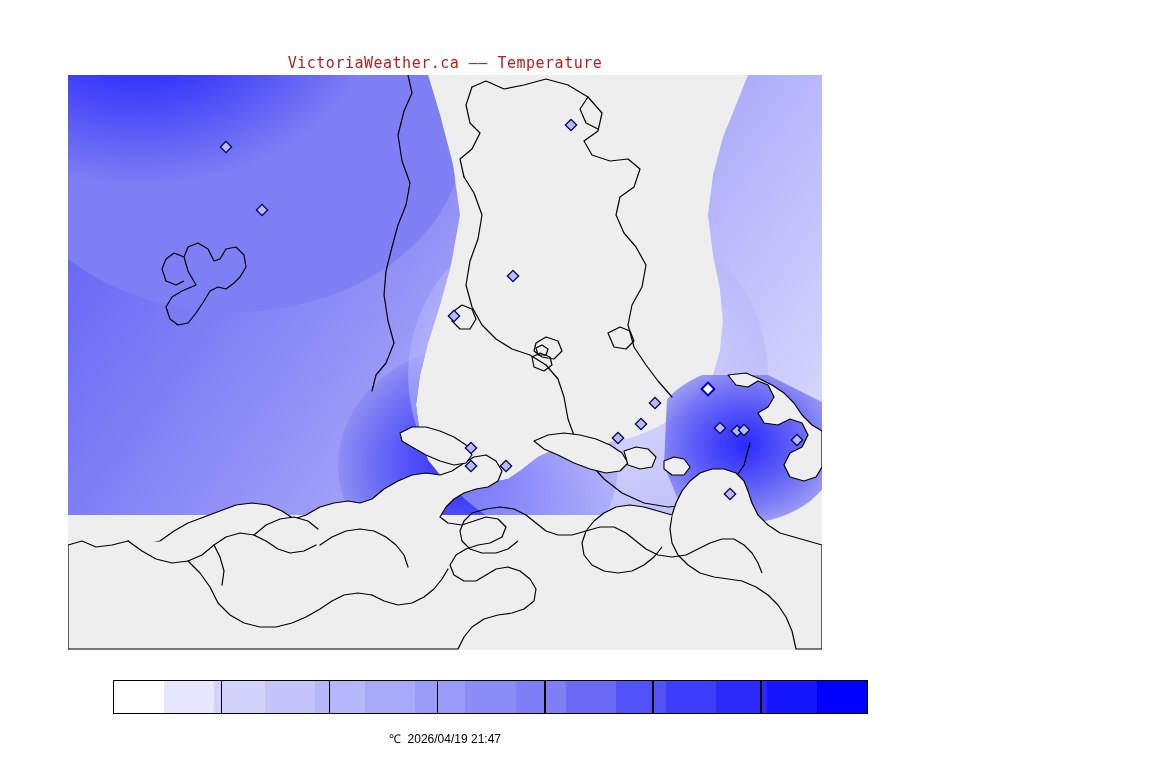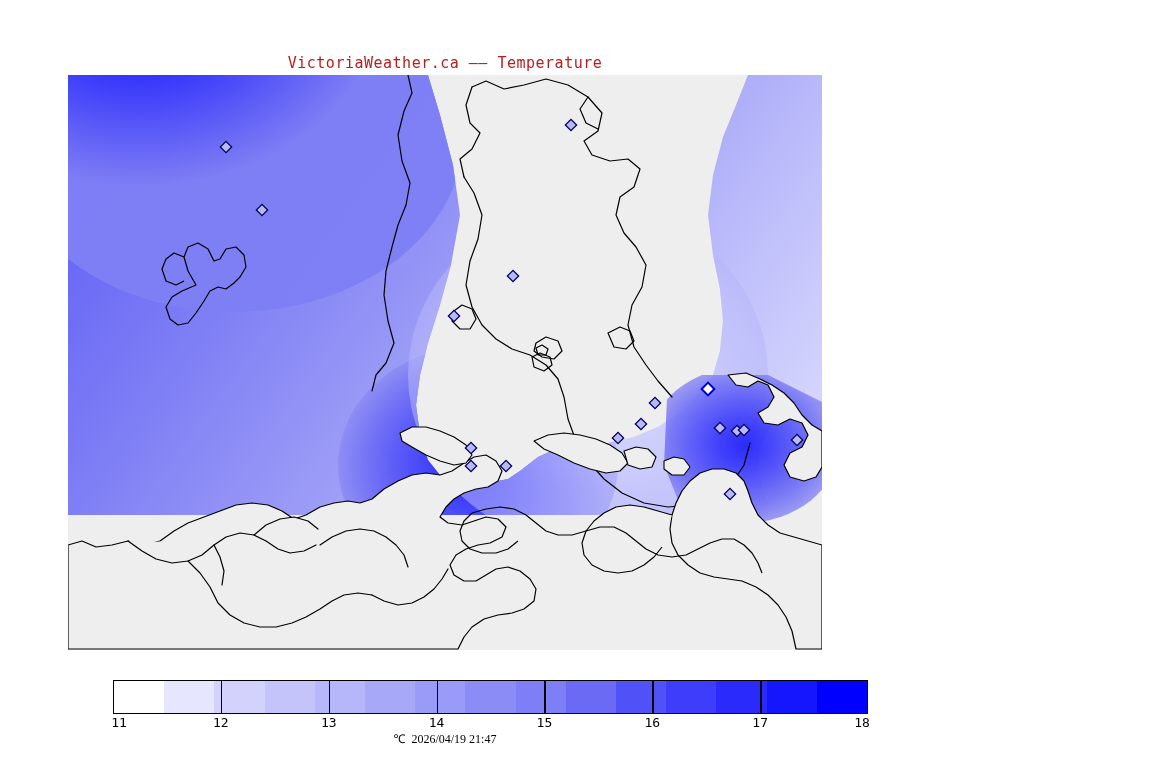--- a/index.html
+++ b/index.html
@@ -99,21 +99,21 @@
     color: #000000;
     transform: translateX(-50%);
     white-space: pre;
   }
   #colorbar-caption {
     position: absolute;
     left: 0;
     top: 730px;
     width: 890px;
     text-align: center;
-    font-family: Liberation Serif, serif;
+    font-family: Liberation Sans, sans-serif;
     font-size: 12px;
     color: #000000;
     white-space: pre;
   }
 </style>
 </head>
 <body>
 
 <div id="chart-title">VictoriaWeather.ca —— Temperature</div>
 
@@ -372,25 +372,15 @@
       <div class="cb-swatch" style="background: rgb(0, 0, 255);"></div>
     </div>
   <div id="colorbar-ticks">
       <div class="cb-tickline" style="left: 107.857px;"></div>
       <div class="cb-tickline" style="left: 215.714px;"></div>
       <div class="cb-tickline" style="left: 323.571px;"></div>
       <div class="cb-tickline" style="left: 431.429px;"></div>
       <div class="cb-tickline" style="left: 539.286px;"></div>
       <div class="cb-tickline" style="left: 647.143px;"></div>
     </div>
-  <div id="colorbar-labels">
-      <div class="cb-label" style="left: 6px;">11</div>
-      <div class="cb-label" style="left: 107.857px;">12</div>
-      <div class="cb-label" style="left: 215.714px;">13</div>
-      <div class="cb-label" style="left: 323.571px;">14</div>
-      <div class="cb-label" style="left: 431.429px;">15</div>
-      <div class="cb-label" style="left: 539.286px;">16</div>
-      <div class="cb-label" style="left: 647.143px;">17</div>
-      <div class="cb-label" style="left: 749px;">18</div>
-    </div>
 </div>
 
 <div id="colorbar-caption">℃  2026/04/19 21:47</div>
 
 </body></html>

